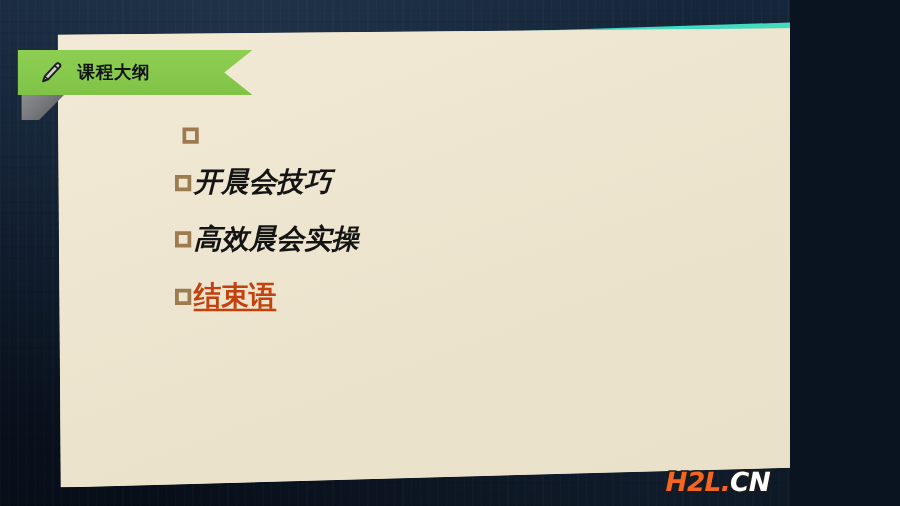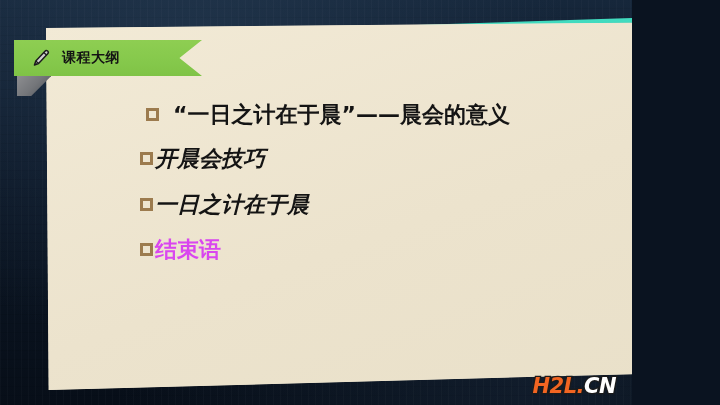--- a/index.html
+++ b/index.html
@@ -130,21 +130,22 @@
     font-weight: bold;
     color: #141414;
     line-height: 1.15;
   }
   .item-0 .bullet-square { margin-left: 6px; }
   .item-0 .item-text { margin-left: 14px; }
   .item-1 .item-text,
   .item-2 .item-text { margin-left: 2px; font-style: italic; }
   .item-3 .item-text {
     margin-left: 2px;
-    color: #d946ef;
+    color: #c2410c;
+    text-decoration: underline;
     text-decoration-thickness: 2px;
     text-underline-offset: 3px;
   }
   .item-1, .item-2 { margin-bottom: 20px; }
   .item-3 { margin-bottom: 0; }
 
   
   .watermark {
     position: absolute;
     right: 16px;
@@ -191,31 +192,30 @@
         <path d="M15.2 6.1 L18.1 9.0" stroke="#1c1c1c" stroke-width="1.4"></path>
       </g>
     </svg>
     <span class="ribbon-label">课程大纲</span>
   </div>
 
   <div class="outline">
 
     <div class="outline-item item-0">
       <span class="bullet-square"></span>
-      <span class="item-text">“一日之计在于晨”——晨会的意义</span>
     </div>
 
     <div class="outline-item item-1">
       <span class="bullet-square"></span>
       <span class="item-text">开晨会技巧</span>
     </div>
 
     <div class="outline-item item-2">
       <span class="bullet-square"></span>
-      <span class="item-text">一日之计在于晨</span>
+      <span class="item-text">高效晨会实操</span>
     </div>
 
     <div class="outline-item item-3">
       <span class="bullet-square"></span>
       <span class="item-text">结束语</span>
     </div>
 
   </div>
 
   <div class="watermark">

